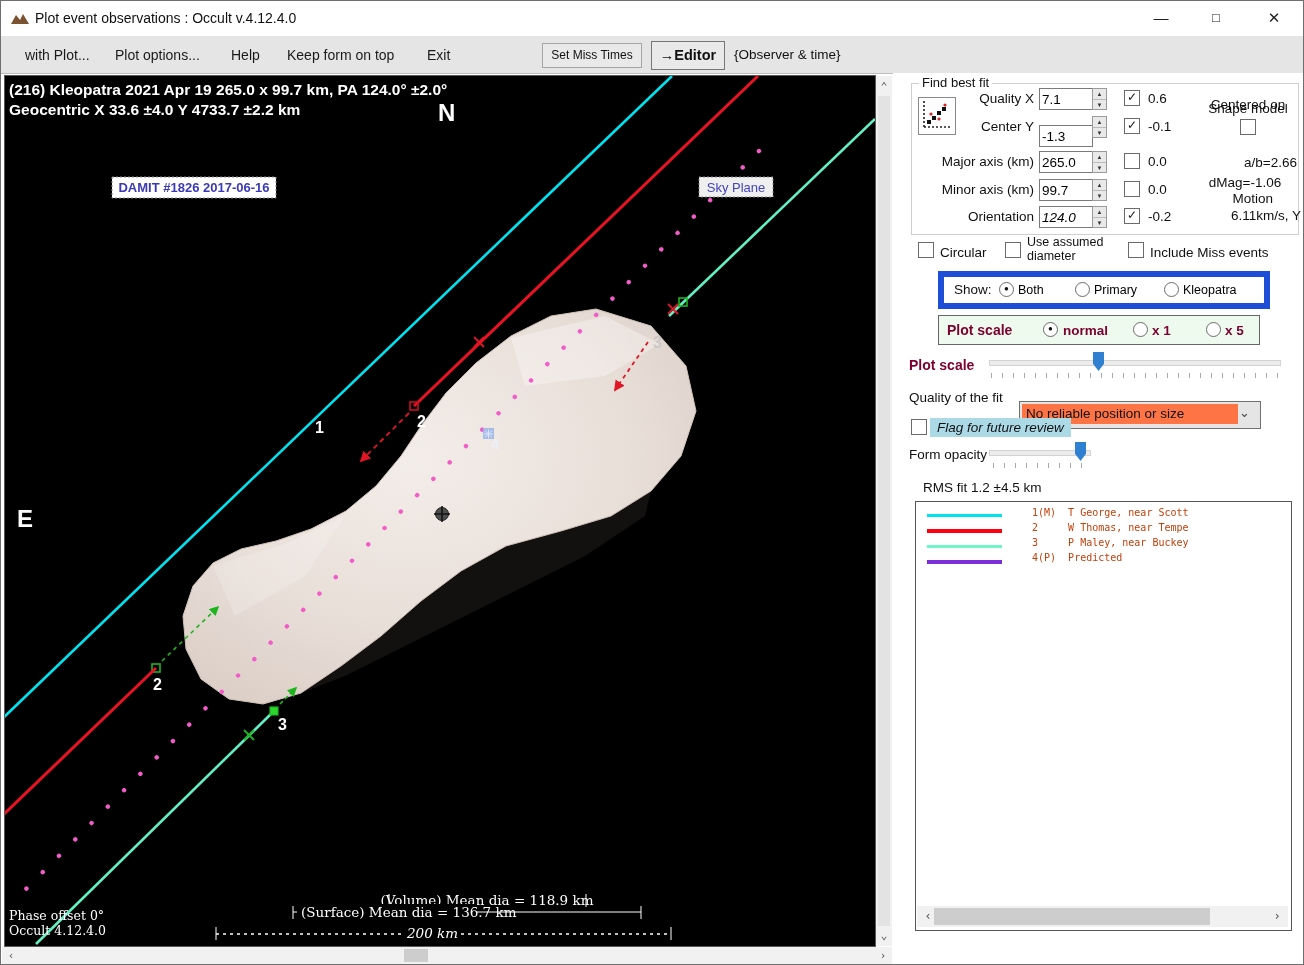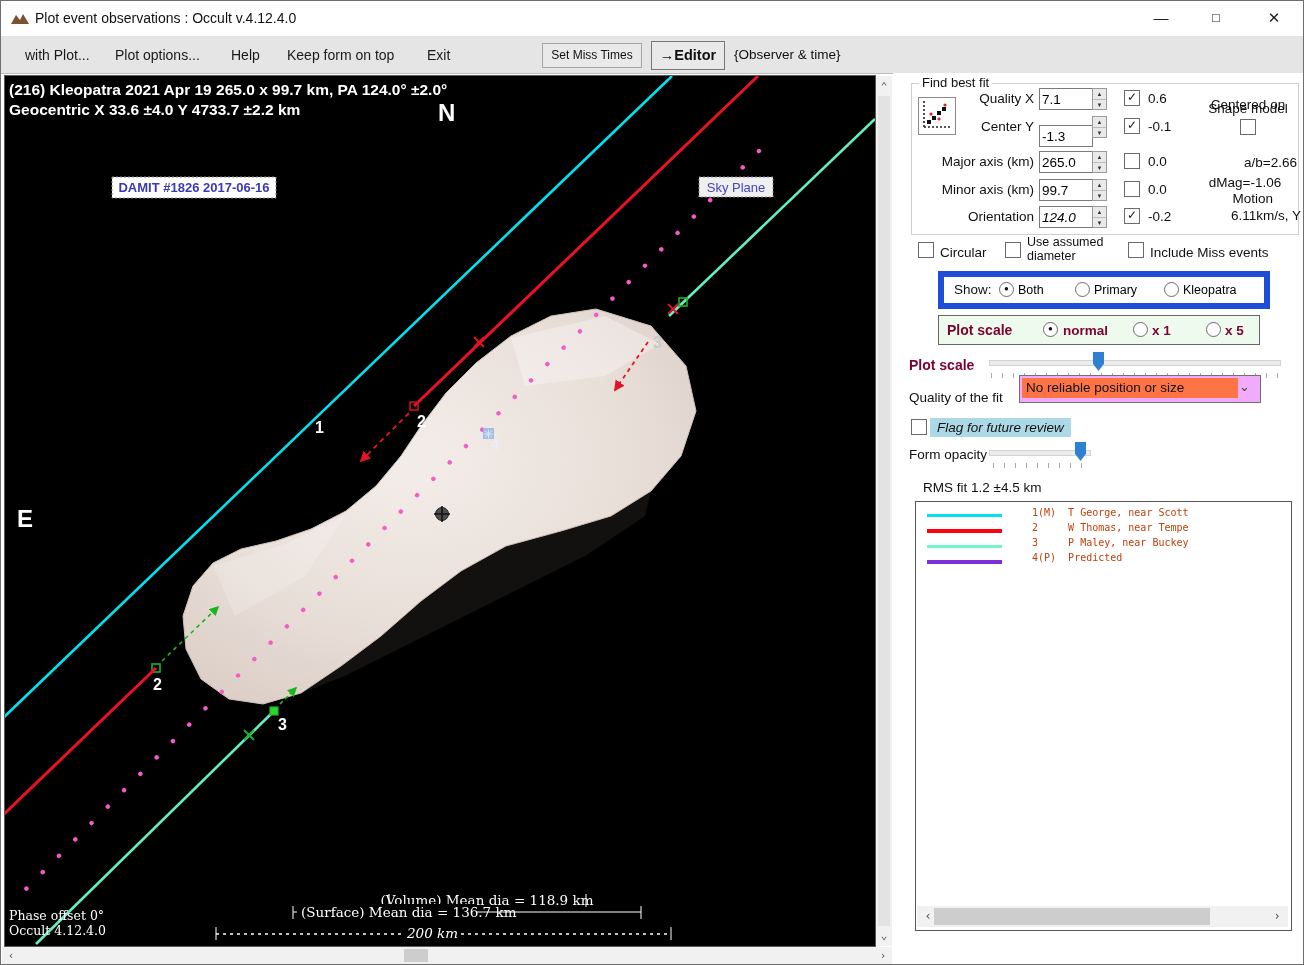--- a/index.html
+++ b/index.html
@@ -284,21 +284,21 @@
       <span class="abs rad" style="left:267px;top:6px"></span>
       <div class="abs maroon" style="left:286px;top:7px;font-size:13.5px">x 5</div>
     </div>
 
     <div class="abs maroon" style="left:16px;top:284px;font-size:14px">Plot scale</div>
     <div class="abs slider-track" style="left:96px;top:287px;width:290px"></div>
     <div class="abs slider-thumb" style="left:200px;top:279px"></div>
     <div class="abs ticks" style="left:98px;top:300px;width:288px"></div>
 
     <div class="abs lbl" style="left:16px;top:317px">Quality of the fit</div>
-    <div class="abs" style="left:126px;top:302px;width:240px;height:26px;border:1px solid #707070;background:#f0abfc">
+    <div class="abs" style="left:126px;top:328px;width:240px;height:26px;border:1px solid #707070;background:#e5e5e5">
       <div class="abs" style="left:2px;top:2px;width:212px;height:20px;background:#ff7445;font-size:13.5px;line-height:20px;padding-left:4px;color:#101010">No reliable position or size</div>
       <div class="abs" style="left:219px;top:3px;font-size:13px;color:#444">⌄</div>
     </div>
 
     <span class="abs cb" style="left:18px;top:346px"></span>
     <div class="abs" style="left:37px;top:345px;height:19px;background:#abd9e6;font-size:13.5px;font-style:italic;line-height:19px;padding:0 7px;color:#101010">Flag for future review</div>
 
     <div class="abs lbl" style="left:16px;top:374px">Form opacity</div>
     <div class="abs slider-track" style="left:96px;top:377px;width:100px"></div>
     <div class="abs slider-thumb" style="left:182px;top:369px"></div>

